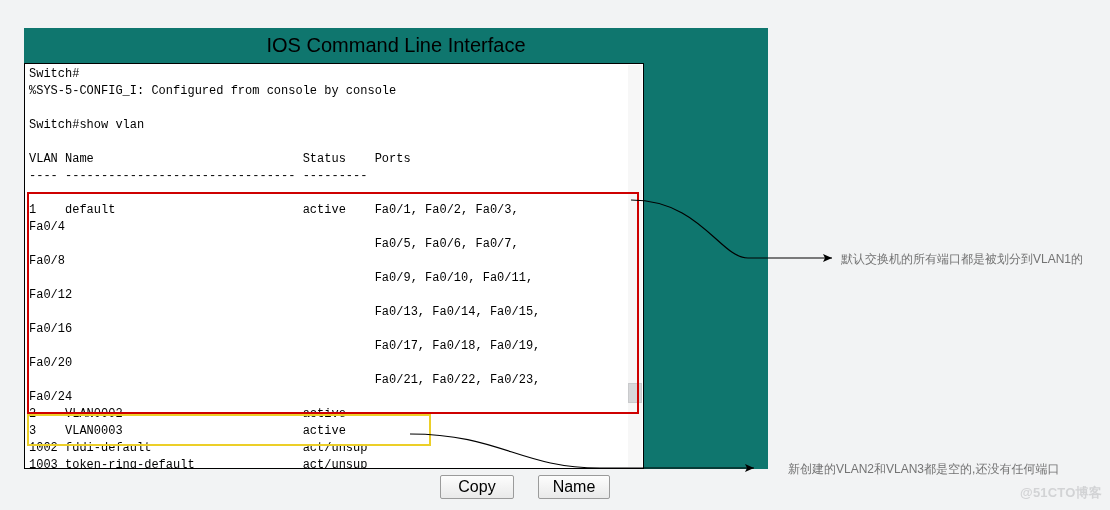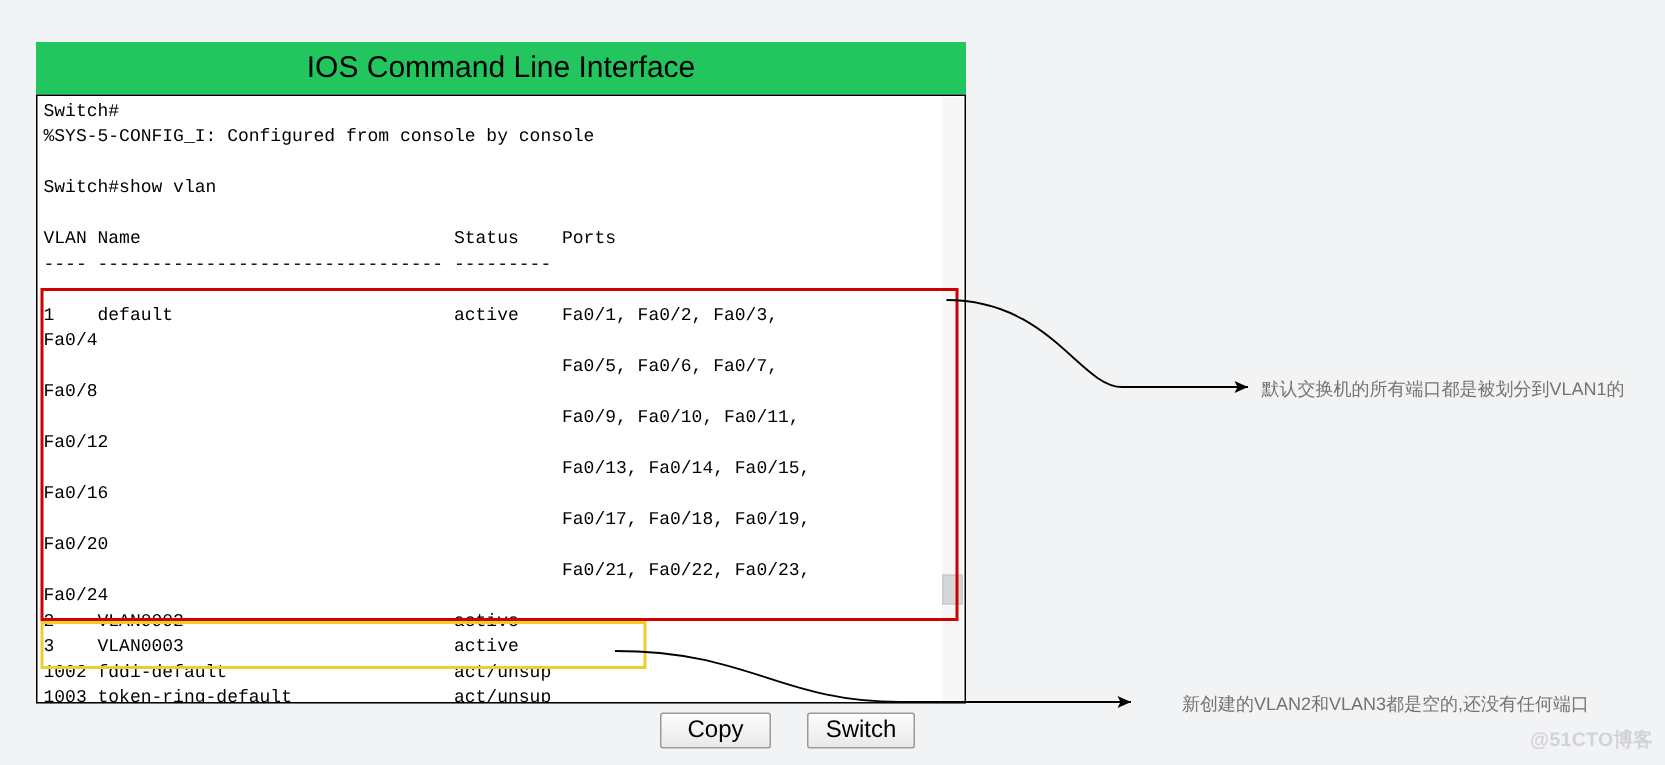--- a/index.html
+++ b/index.html
@@ -14,22 +14,22 @@
   }
   .page-bg {
     position: absolute;
     left: 0; top: 0; right: 0; bottom: 0;
     background: #f2f3f4;
   }
   .terminal-wrap {
     position: absolute;
     left: 24px;
     top: 28px;
-    width: 620px;
-    background: #22c55e;
+    width: 744px;
+    background: #0f766e;
   }
   .title {
     text-align: center;
     font-family: Verdana, Arial, sans-serif;
     font-size: 20px;
     padding: 6px 0 6px 0;
     color: #000;
   }
   .terminal {
     position: relative;
@@ -167,21 +167,21 @@
     <div class="scrollbar">
       <div class="scroll-thumb"></div>
     </div>
     <div class="red-box"></div>
     <div class="yellow-box"></div>
   </div>
 </div>
 
 <div class="buttons">
   <button class="btn">Copy</button>
-  <button class="btn paste">Switch</button>
+  <button class="btn paste">Name</button>
 </div>
 
 <svg class="svg-overlay">
   <path d="M631 200 C 700 200, 720 258, 748 258 C 770 258, 800 258, 832 258" stroke="#000" fill="none" stroke-width="1.2"></path>
   <path d="M832 258 l -9 -4 l 2 4 l -2 4 z" fill="#000"></path>
   <path d="M410 434 C 500 434, 520 468, 600 468 C 680 468, 720 468, 754 468" stroke="#000" fill="none" stroke-width="1.2"></path>
   <path d="M754 468 l -9 -4 l 2 4 l -2 4 z" fill="#000"></path>
 </svg>
 
 <div class="annotation" style="left:841px; top:251px;">默认交换机的所有端口都是被划分到VLAN1的</div>

